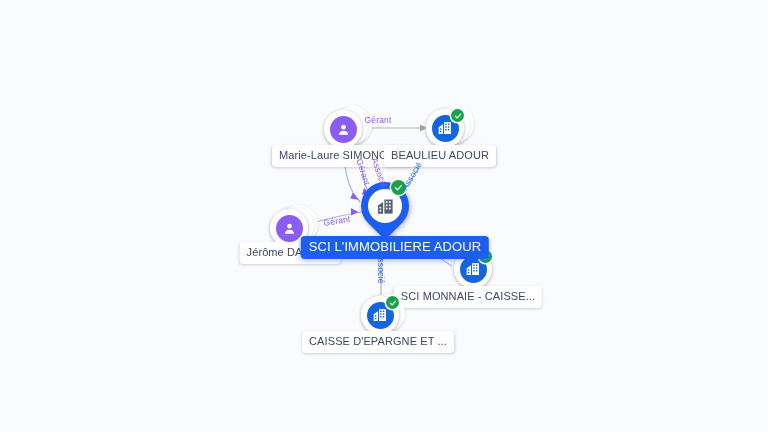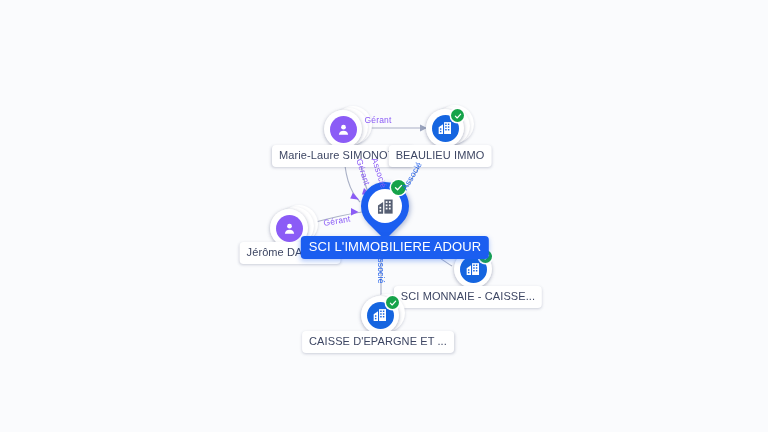--- a/index.html
+++ b/index.html
@@ -209,21 +209,21 @@
             <rect x="4.4" y="16.3" width="2.2" height="2.2" fill="#1565e0"></rect>
           </svg>
         </div>
       </div>
       <div class="badge">
         <svg width="8" height="8" viewBox="0 0 24 24">
             <path d="M4 12.5 L9.5 18 L20 6.5" stroke="#fff" stroke-width="3.4" fill="none" stroke-linecap="round" stroke-linejoin="round"></path>
           </svg>
       </div>
     </div>
-    <div class="label" style="left:440px;top:145px;">BEAULIEU IMMO</div>
+    <div class="label" style="left:440px;top:145px;">BEAULIEU ADOUR</div>
 
     <div class="node" style="left:289px;top:228px;">
       <div class="stack">
         <i class="s3"></i>
           <i class="s2"></i>
           <i class="s1"></i>
       </div>
       <div class="avatar">
         <div class="disc person">
           <svg width="15" height="15" viewBox="0 0 24 24">

